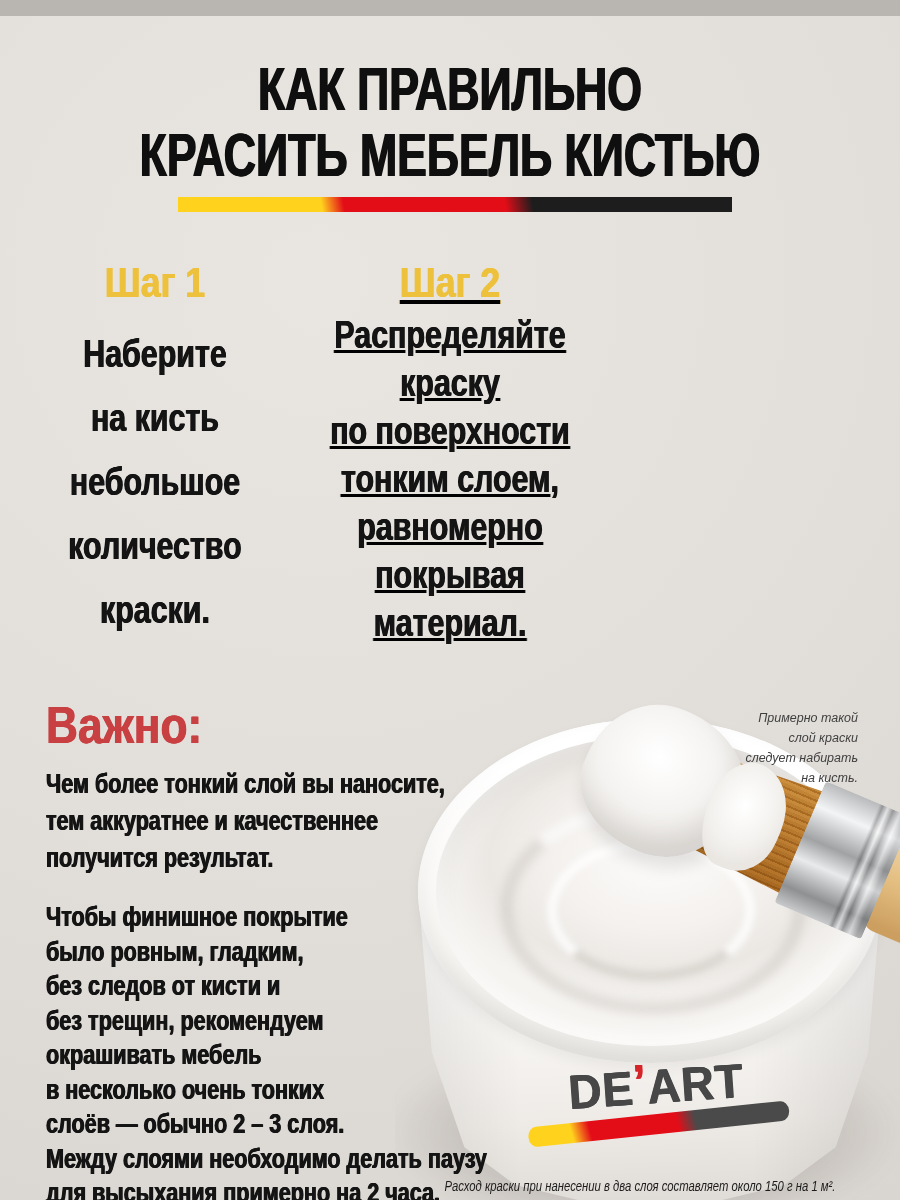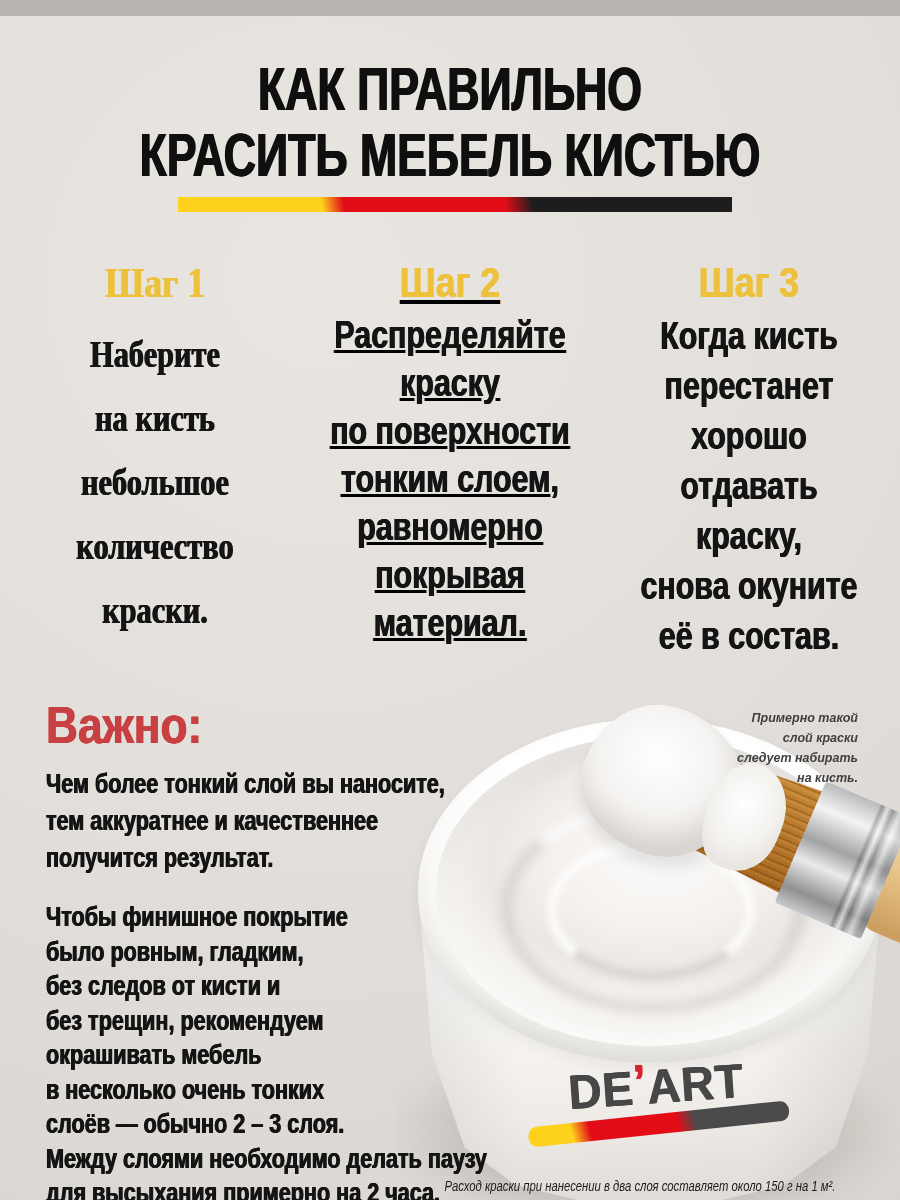--- a/index.html
+++ b/index.html
@@ -20,21 +20,21 @@
   .title div{text-shadow:1px 0 currentColor,-1px 0 currentColor;}
   .tricolor-bar{position:absolute;left:178px;top:181px;width:554px;height:15px;
     background:linear-gradient(80deg,#ffd21e 0%,#ffd21e 26%,#e30d18 30%,#e30d18 59%,#1d1d1d 64%,#1d1d1d 100%);}
 
   
   .step{position:absolute;top:244px;text-align:center;}
   .step .label{display:block;font-size:42px;line-height:46px;font-weight:700;color:#edc13c;
     transform:scaleX(0.85);transform-origin:50% 0;}
   .step .body{font-size:38px;font-weight:700;color:#141414;
     transform:scaleX(0.8);transform-origin:50% 0;}
-  .step-1{left:25px;width:260px;font-family:Liberation Serif, serif;}
+  .step-1{left:25px;width:260px;}
   .step-1 .body{margin-top:16px;line-height:64px;}
   .step-2{left:294px;width:312px;text-decoration:underline;}
   .step-2 .body{margin-top:5px;line-height:48px;}
   .step-3{left:610px;width:278px;}
   .step-3 .body{margin-top:5px;line-height:50px;}
 
   
   .important-heading{position:absolute;left:46px;top:682px;font-size:52px;line-height:54px;
     font-weight:700;color:#c84041;transform:scaleX(0.85);transform-origin:0 0;}
   .para{position:absolute;left:46px;font-weight:700;color:#141414;
@@ -90,21 +90,21 @@
   .handle{position:absolute;left:298px;top:16px;width:340px;height:108px;
     background:linear-gradient(180deg,#f2d6a6 6%,#e3bd80 52%,#cc9f60 94%);
     border-radius:16px 60px 60px 16px / 16px 54px 54px 16px;}
   .ferrule{position:absolute;left:212px;top:4px;width:94px;height:132px;border-radius:4px;
     background:
       linear-gradient(90deg, rgba(0,0,0,0) 0%, rgba(0,0,0,0) 62%, rgba(0,0,0,0.22) 66%, rgba(255,255,255,0.5) 72%, rgba(0,0,0,0.20) 78%, rgba(255,255,255,0.4) 86%, rgba(0,0,0,0.12) 94%),
       linear-gradient(180deg,#b9babc 0%,#f3f4f5 20%,#a0a2a4 45%,#e9eaeb 62%,#8e9092 85%,#c9cacc 100%);}
 
   
   .photo-caption{position:absolute;left:700px;top:692px;width:158px;text-align:right;
-    font-style:italic;font-size:12.5px;line-height:20px;color:#3f3f3f;font-weight:bold;}
+    font-style:italic;font-size:12.5px;line-height:20px;color:#3f3f3f;}
   .footnote{position:absolute;left:360px;top:1160px;width:560px;text-align:center;
     font-style:italic;font-size:14.5px;line-height:20px;color:#1c1c1c;
     transform:scaleX(0.78);transform-origin:50% 0;}
 </style>
 </head>
 <body>
 
 <div class="poster">
 
   <div class="title">
@@ -123,30 +123,20 @@
   </div>
   <div class="step step-2">
     <span class="label thick">Шаг 2</span>
     <div class="body pre thick">Распределяйте
 краску
 по поверхности
 тонким слоем,
 равномерно
 покрывая
 материал.</div>
-  </div>
-  <div class="step step-3">
-    <span class="label thick">Шаг 3</span>
-    <div class="body pre thick">Когда кисть
-перестанет
-хорошо
-отдавать
-краску,
-снова окуните
-её в состав.</div>
   </div>
 
   <div class="photo">
     <div class="ground-shade"></div>
     <div class="tub-wall"></div>
     <div class="tub-rim"></div>
     <div class="tub-paint"></div>
     <div class="swirl-a"></div>
     <div class="swirl-b"></div>
 

